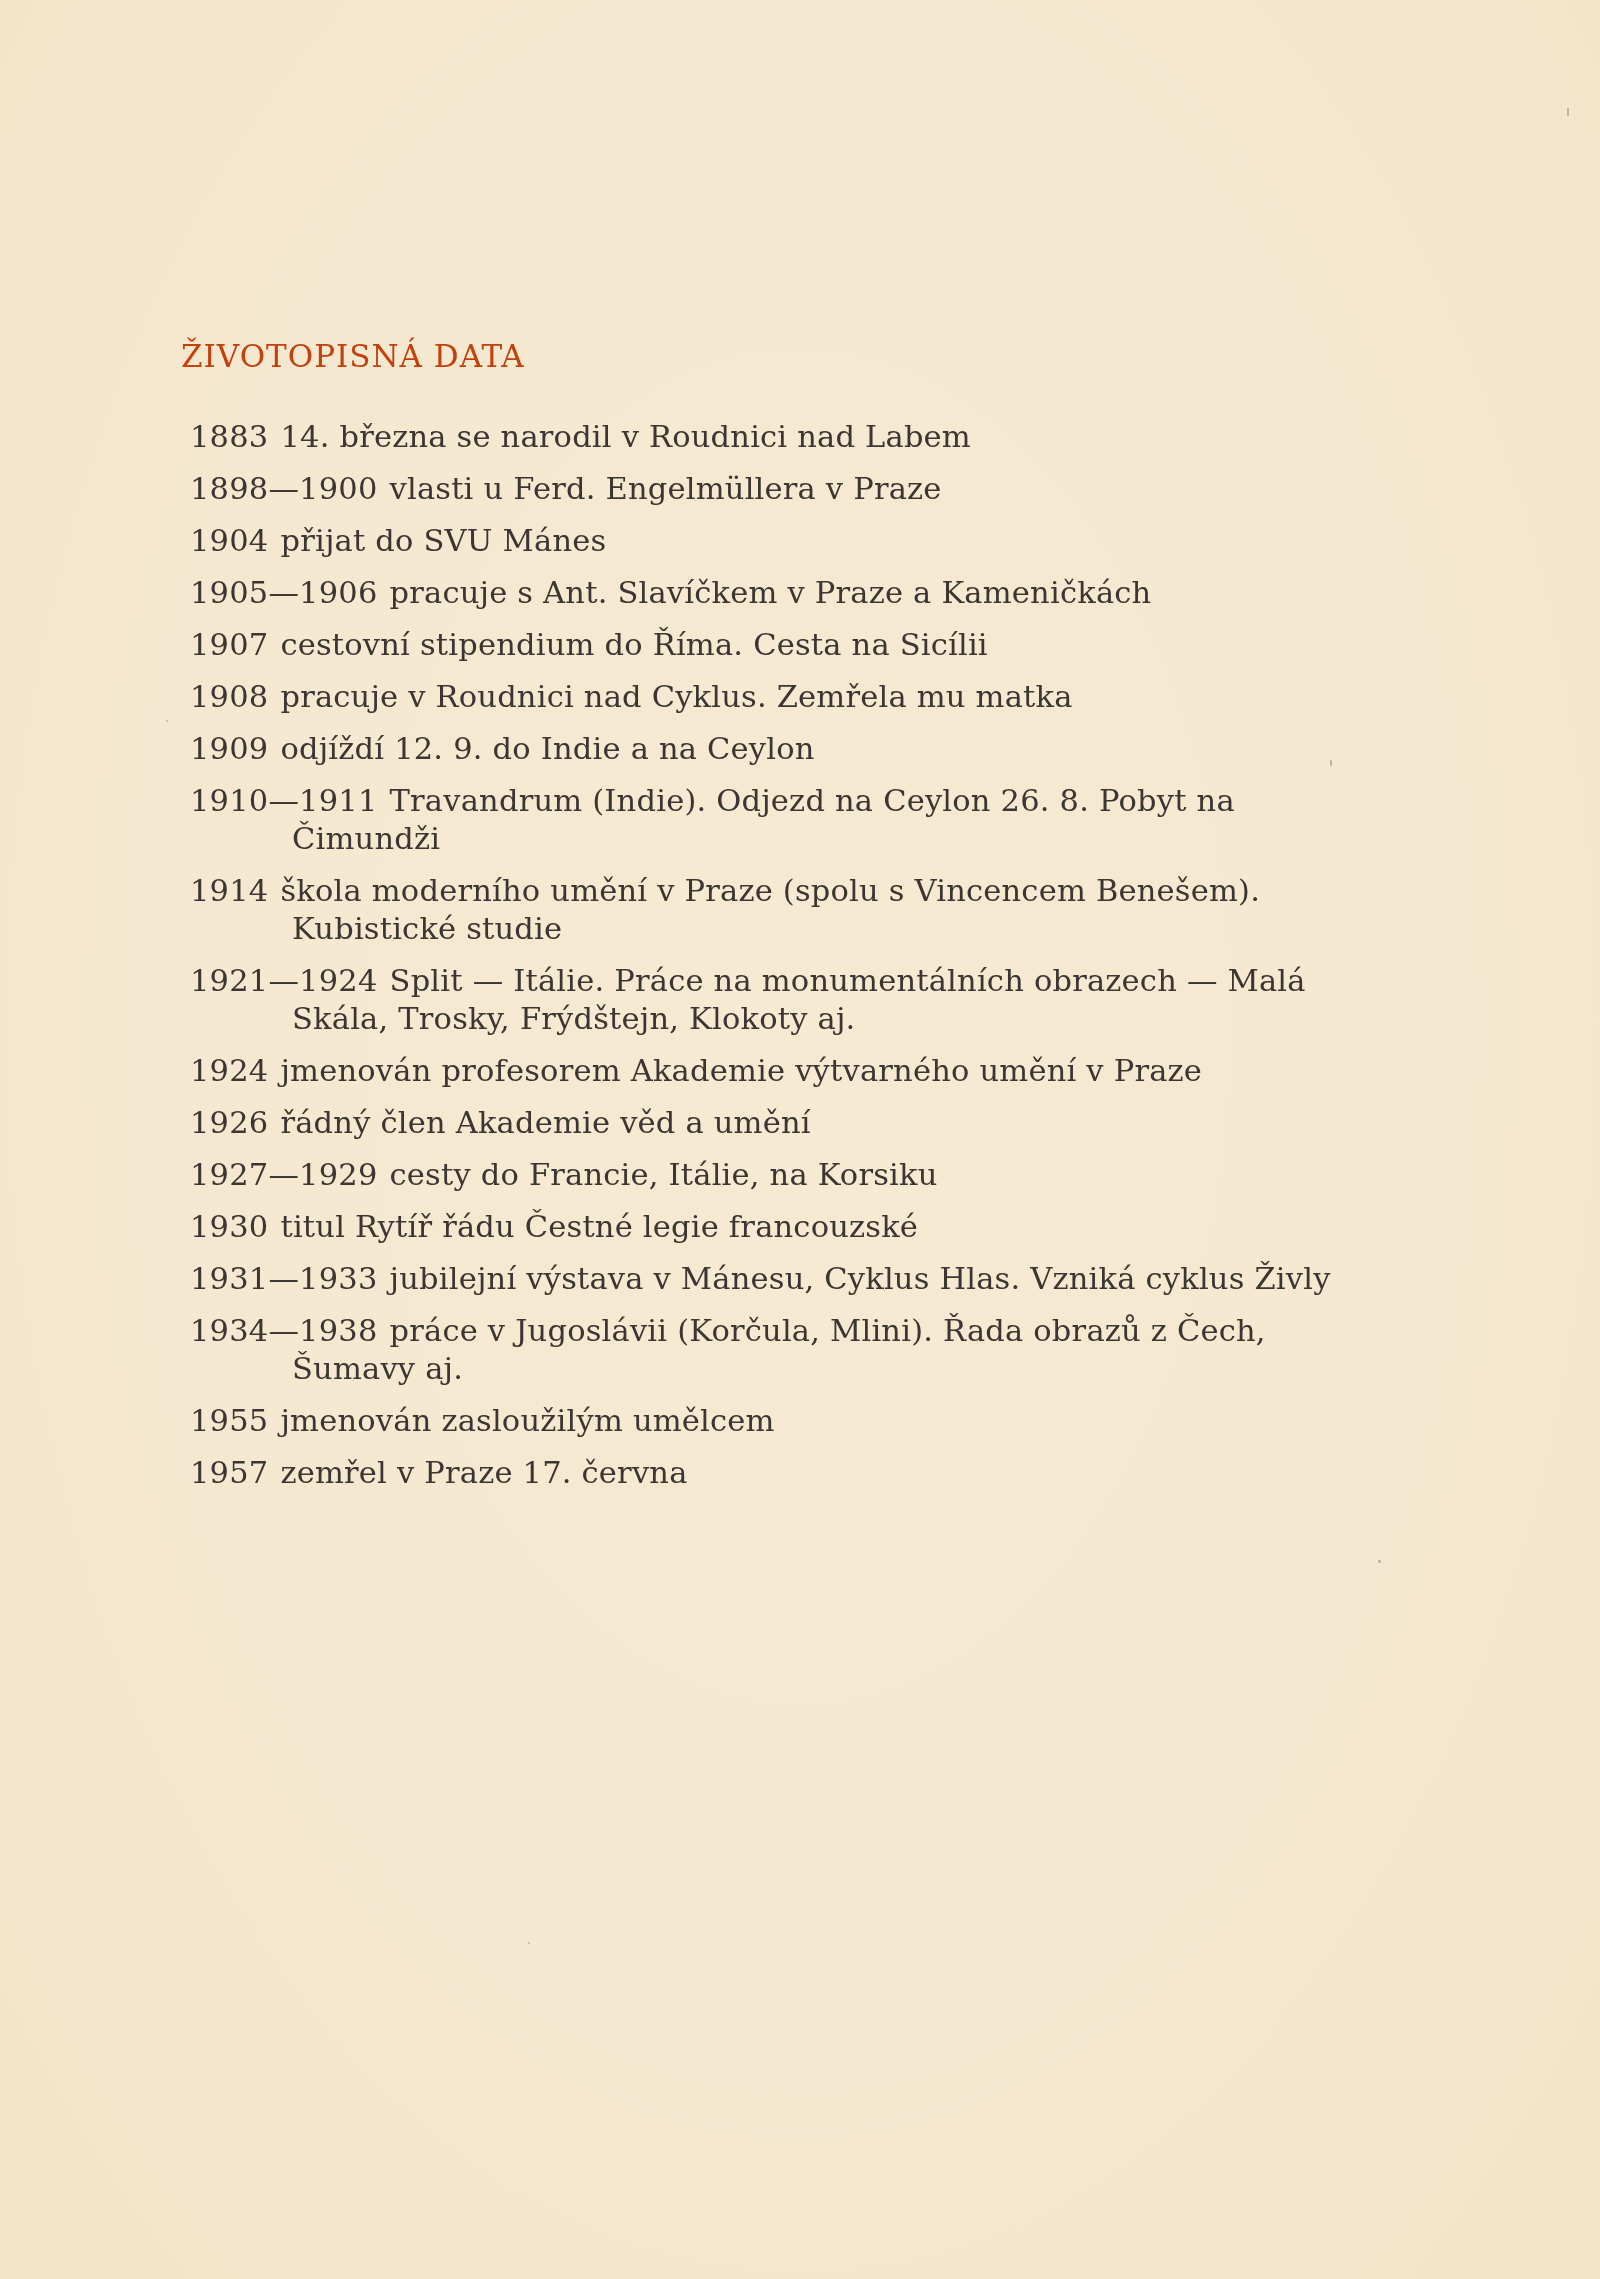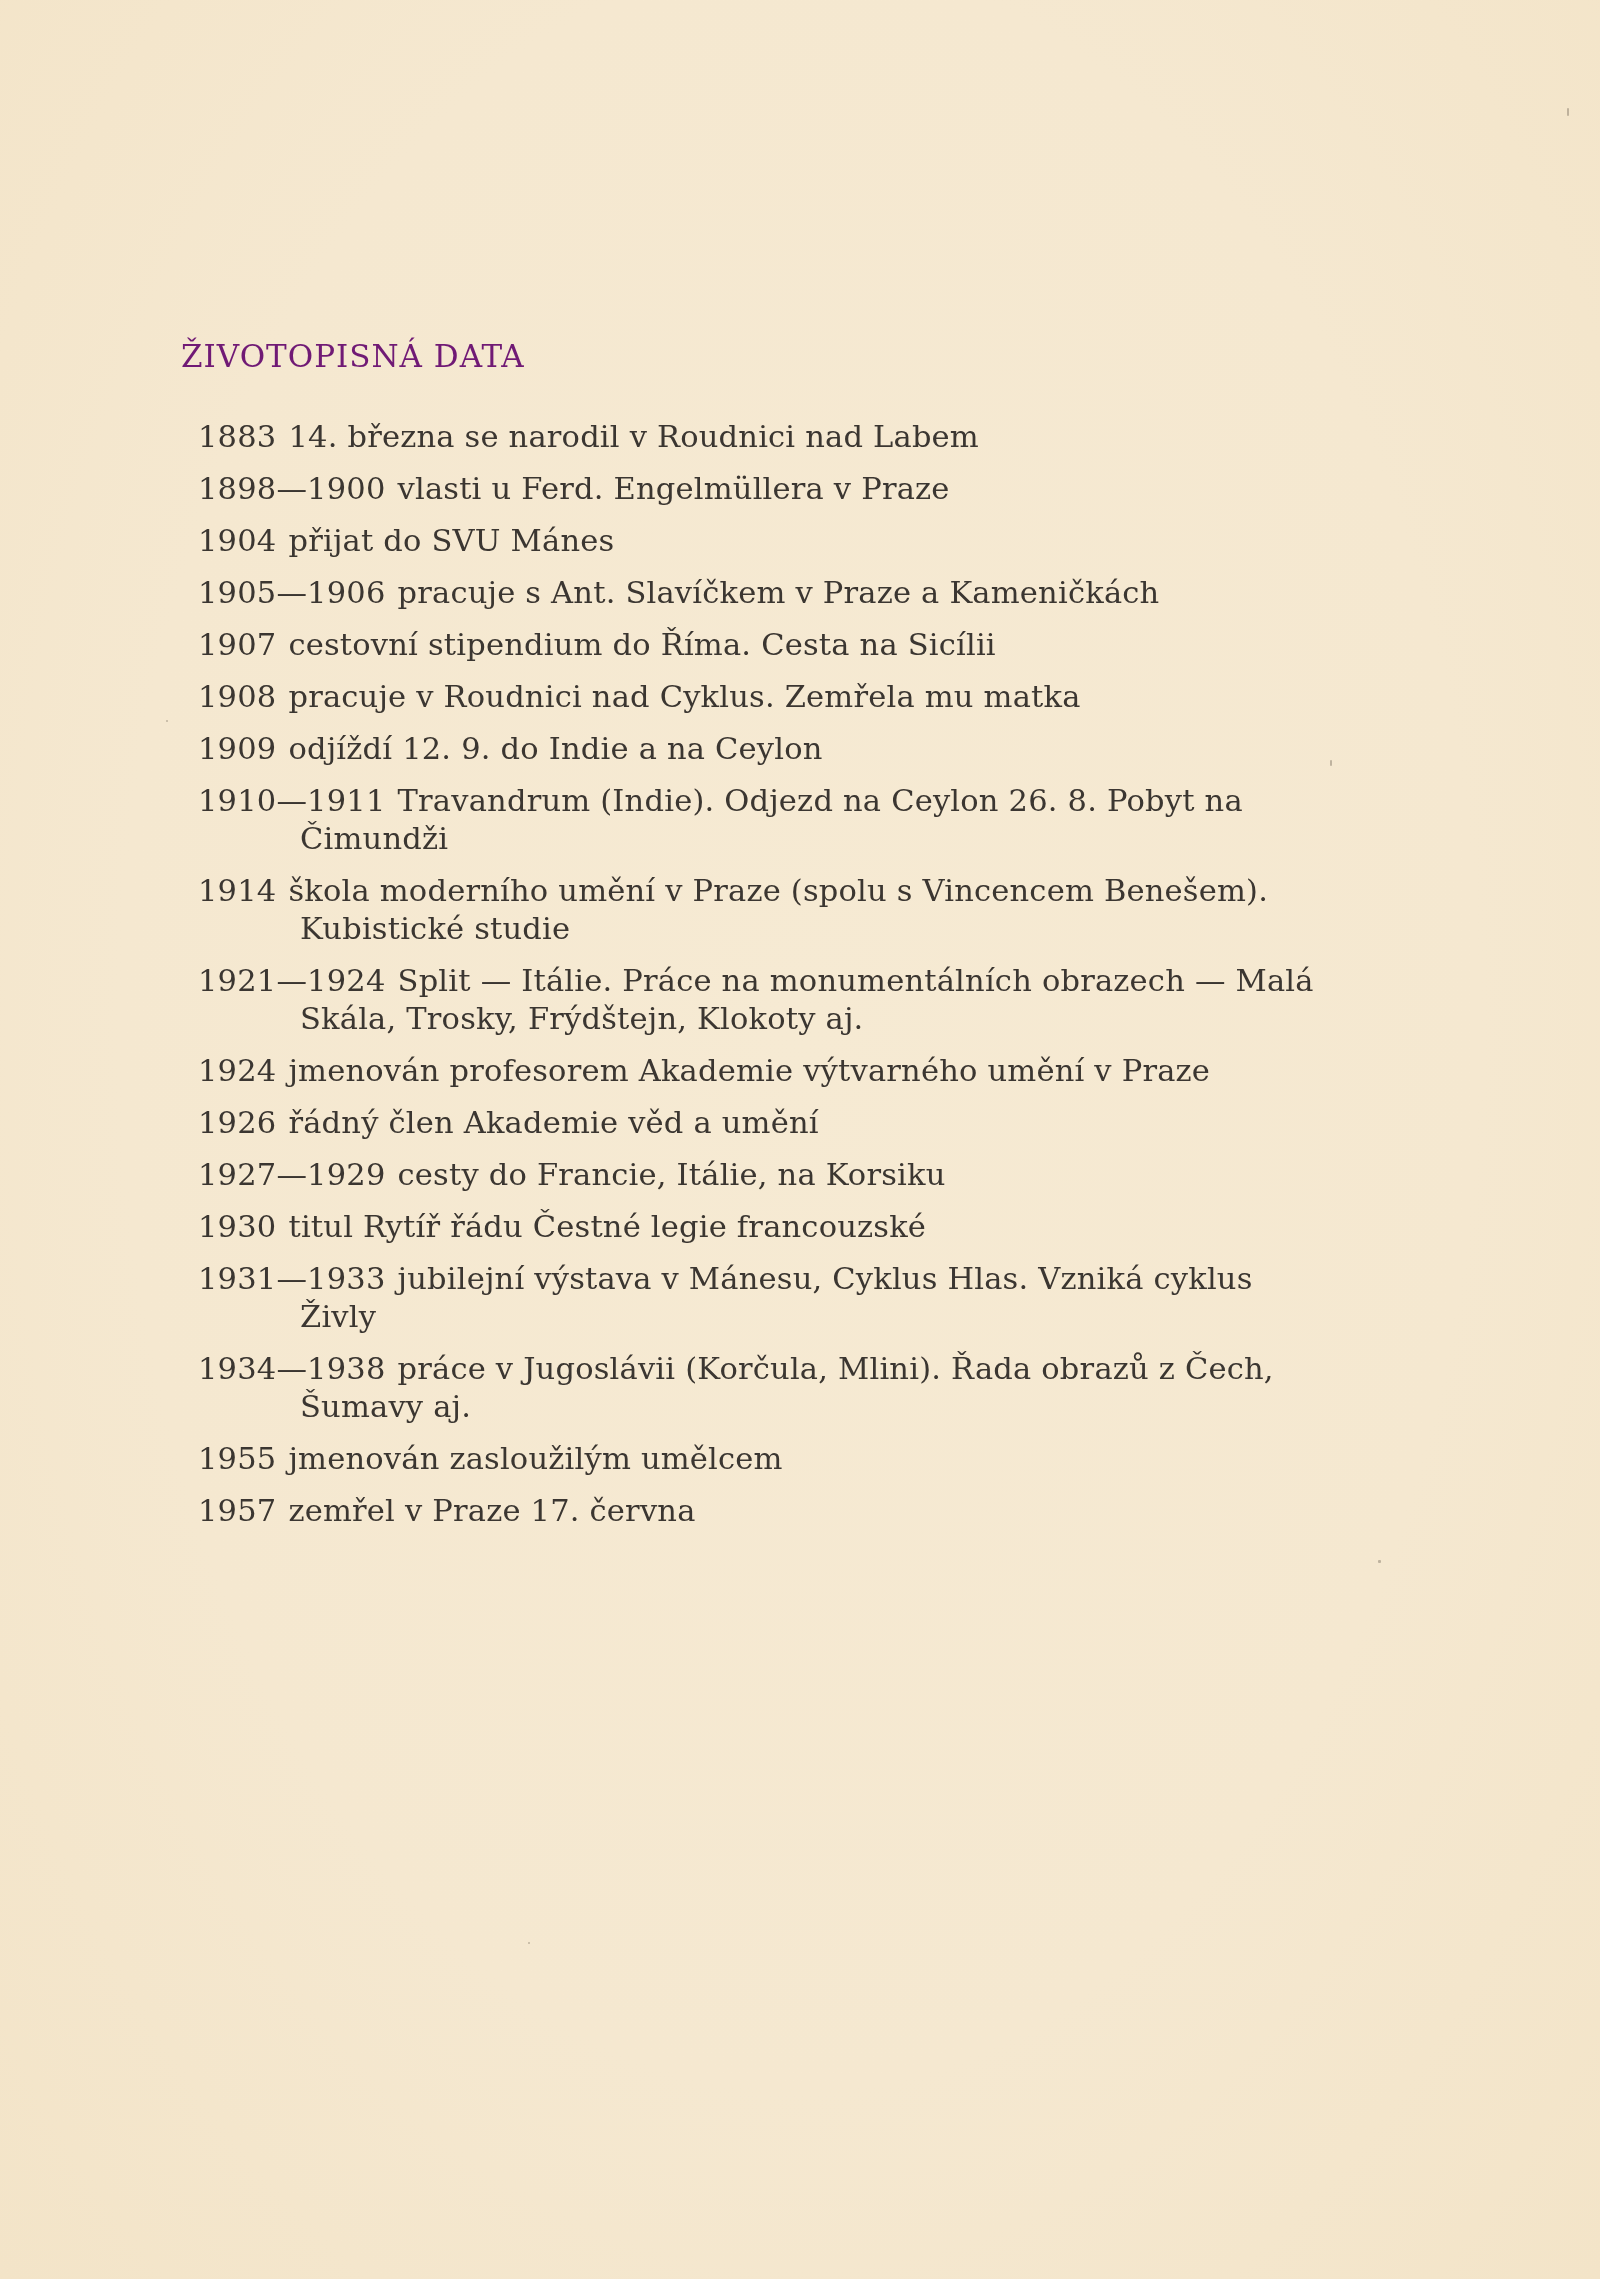--- a/index.html
+++ b/index.html
@@ -23,35 +23,35 @@
     }
     .title {
       position: absolute;
       left: 181px;
       top: 336px;
       font-size: 31px;
       letter-spacing: 1px;
       font-weight: normal;
       margin: 0;
       line-height: 40px;
-      color: #701a75;
+      color: #c2410c;
     }
     .entries {
       position: absolute;
       left: 182px;
       top: 418px;
       width: 1150px;
       margin: 0;
       padding: 0;
       list-style: none;
     }
     .entry {
       font-size: 30.5px;
       line-height: 38px;
-      margin: 0 0 14px 16px;
+      margin: 0 0 14px 8px;
       padding-left: 102px;
       text-indent: -102px;
       letter-spacing: 0.2px;
     }
     .entry .year {
       margin-right: 12px;
     }
     .entry .text {
     }
     .speck {

